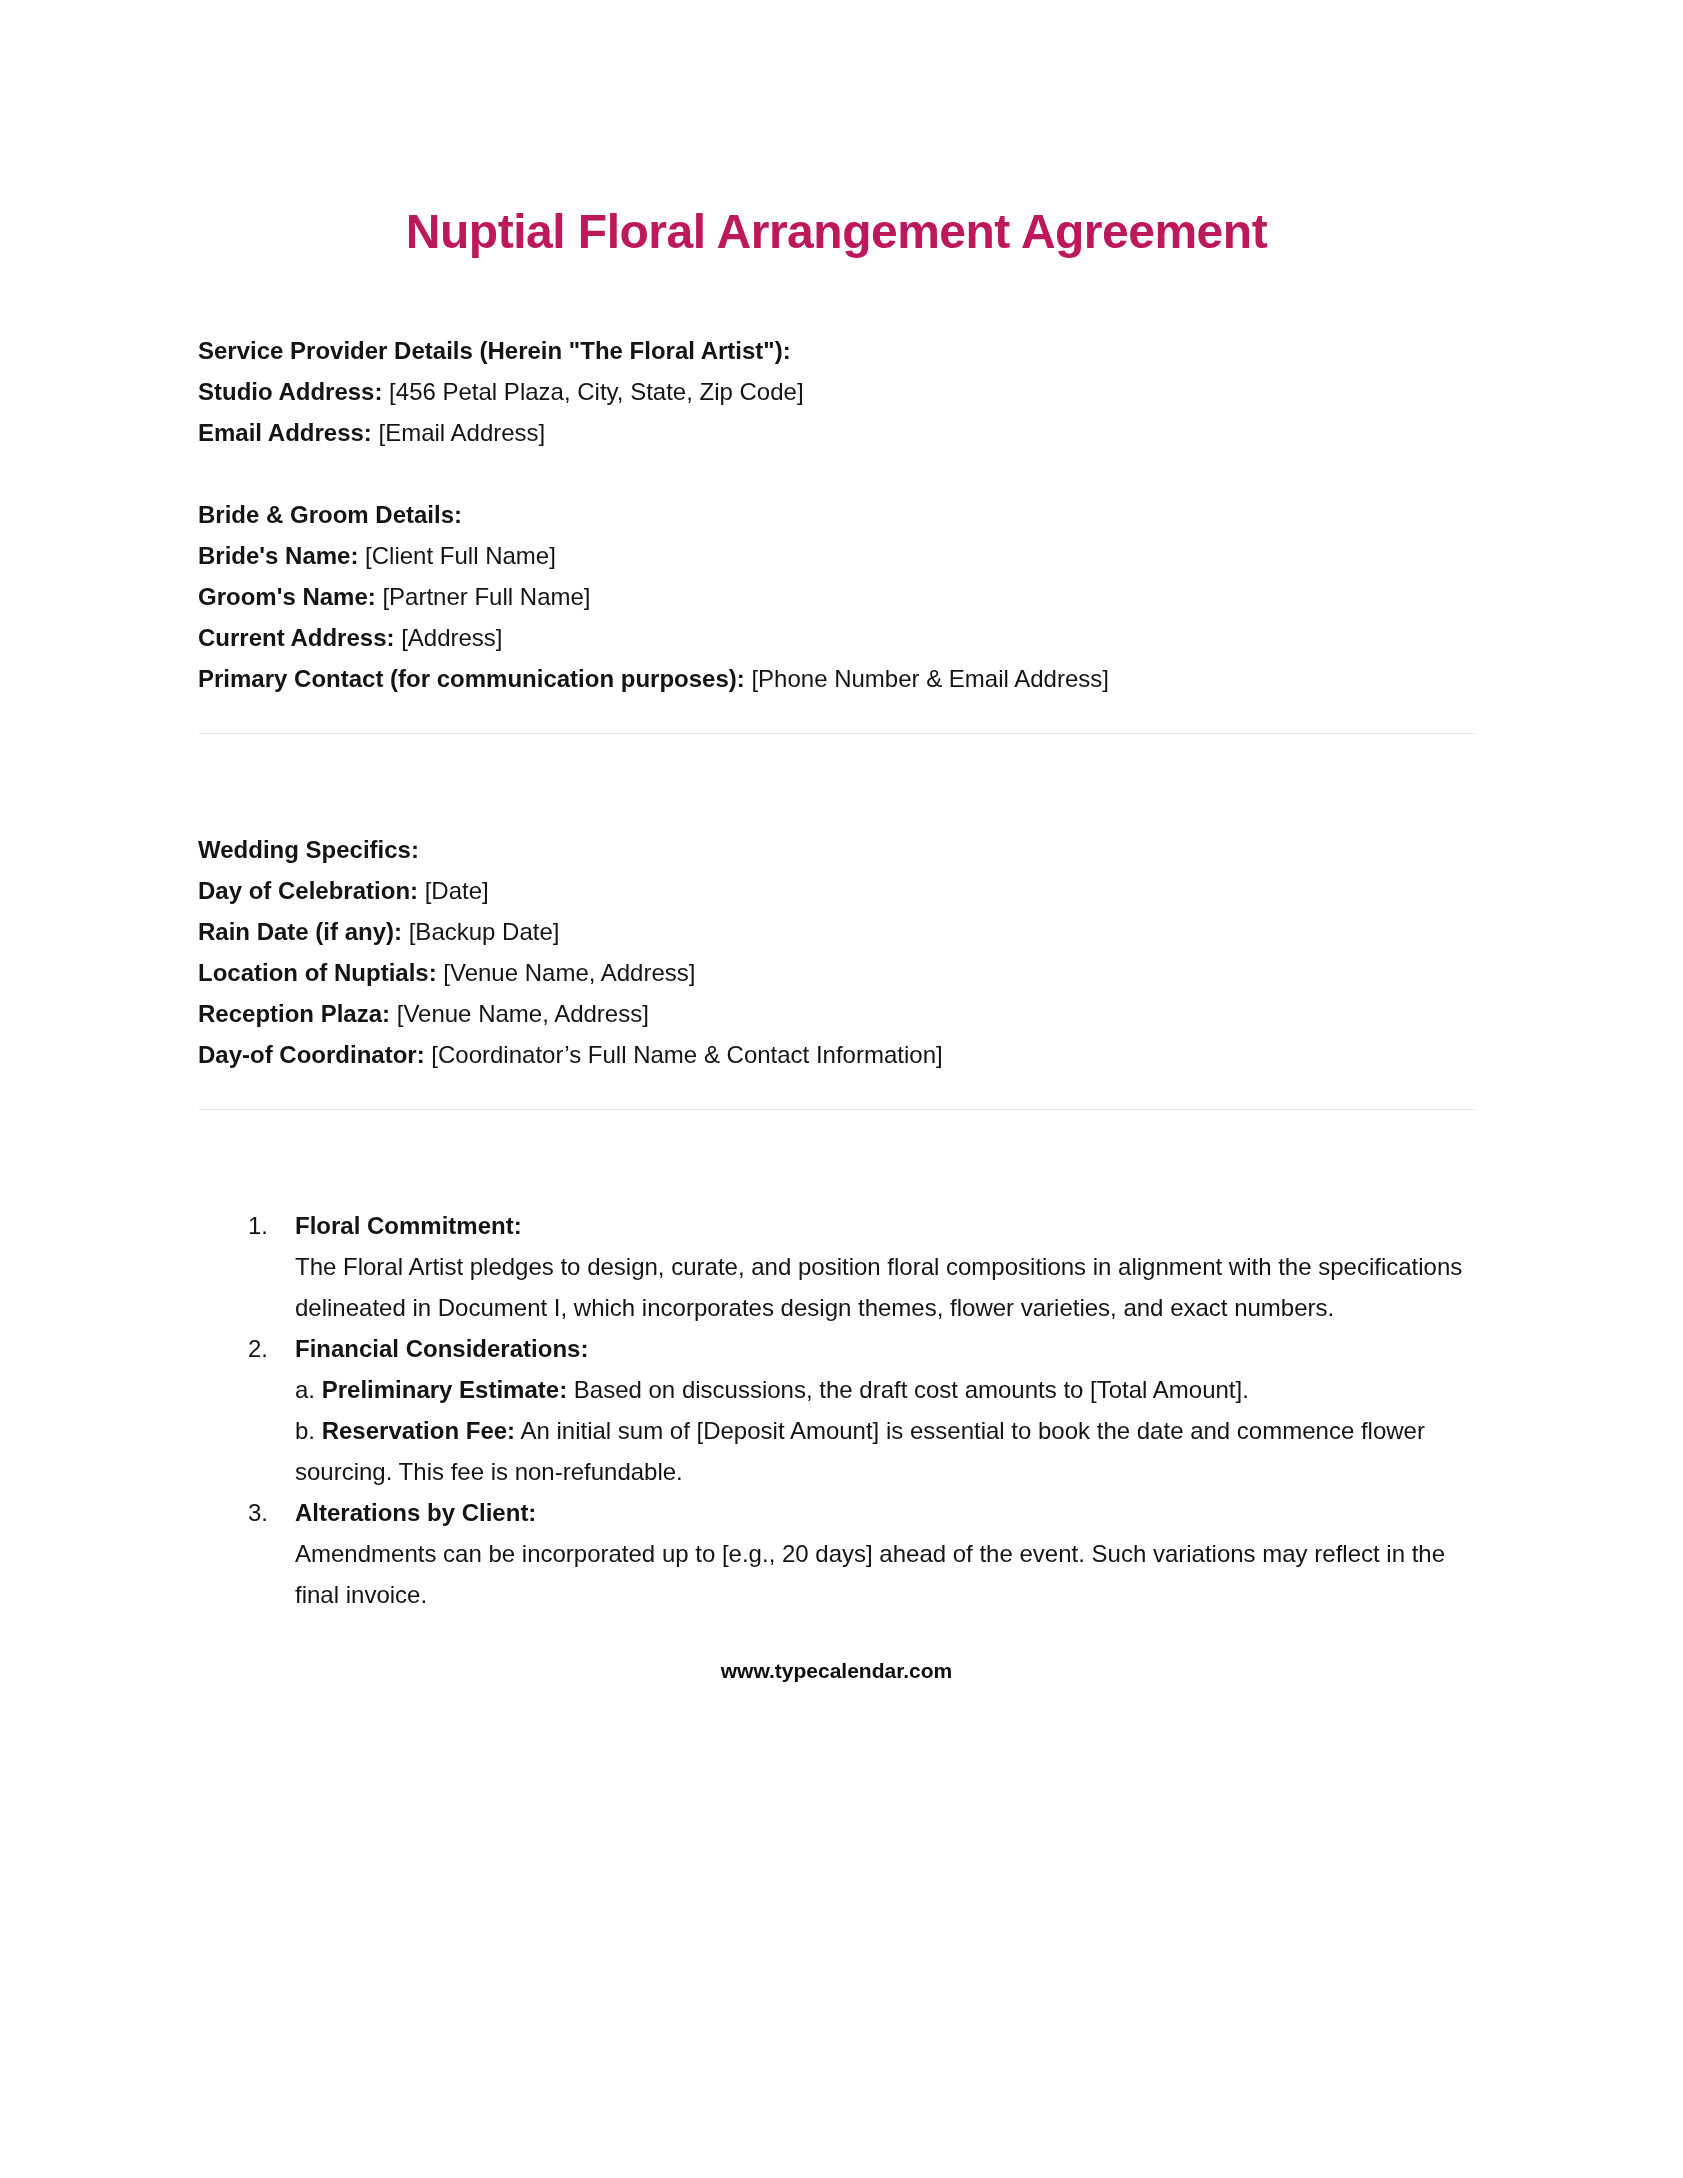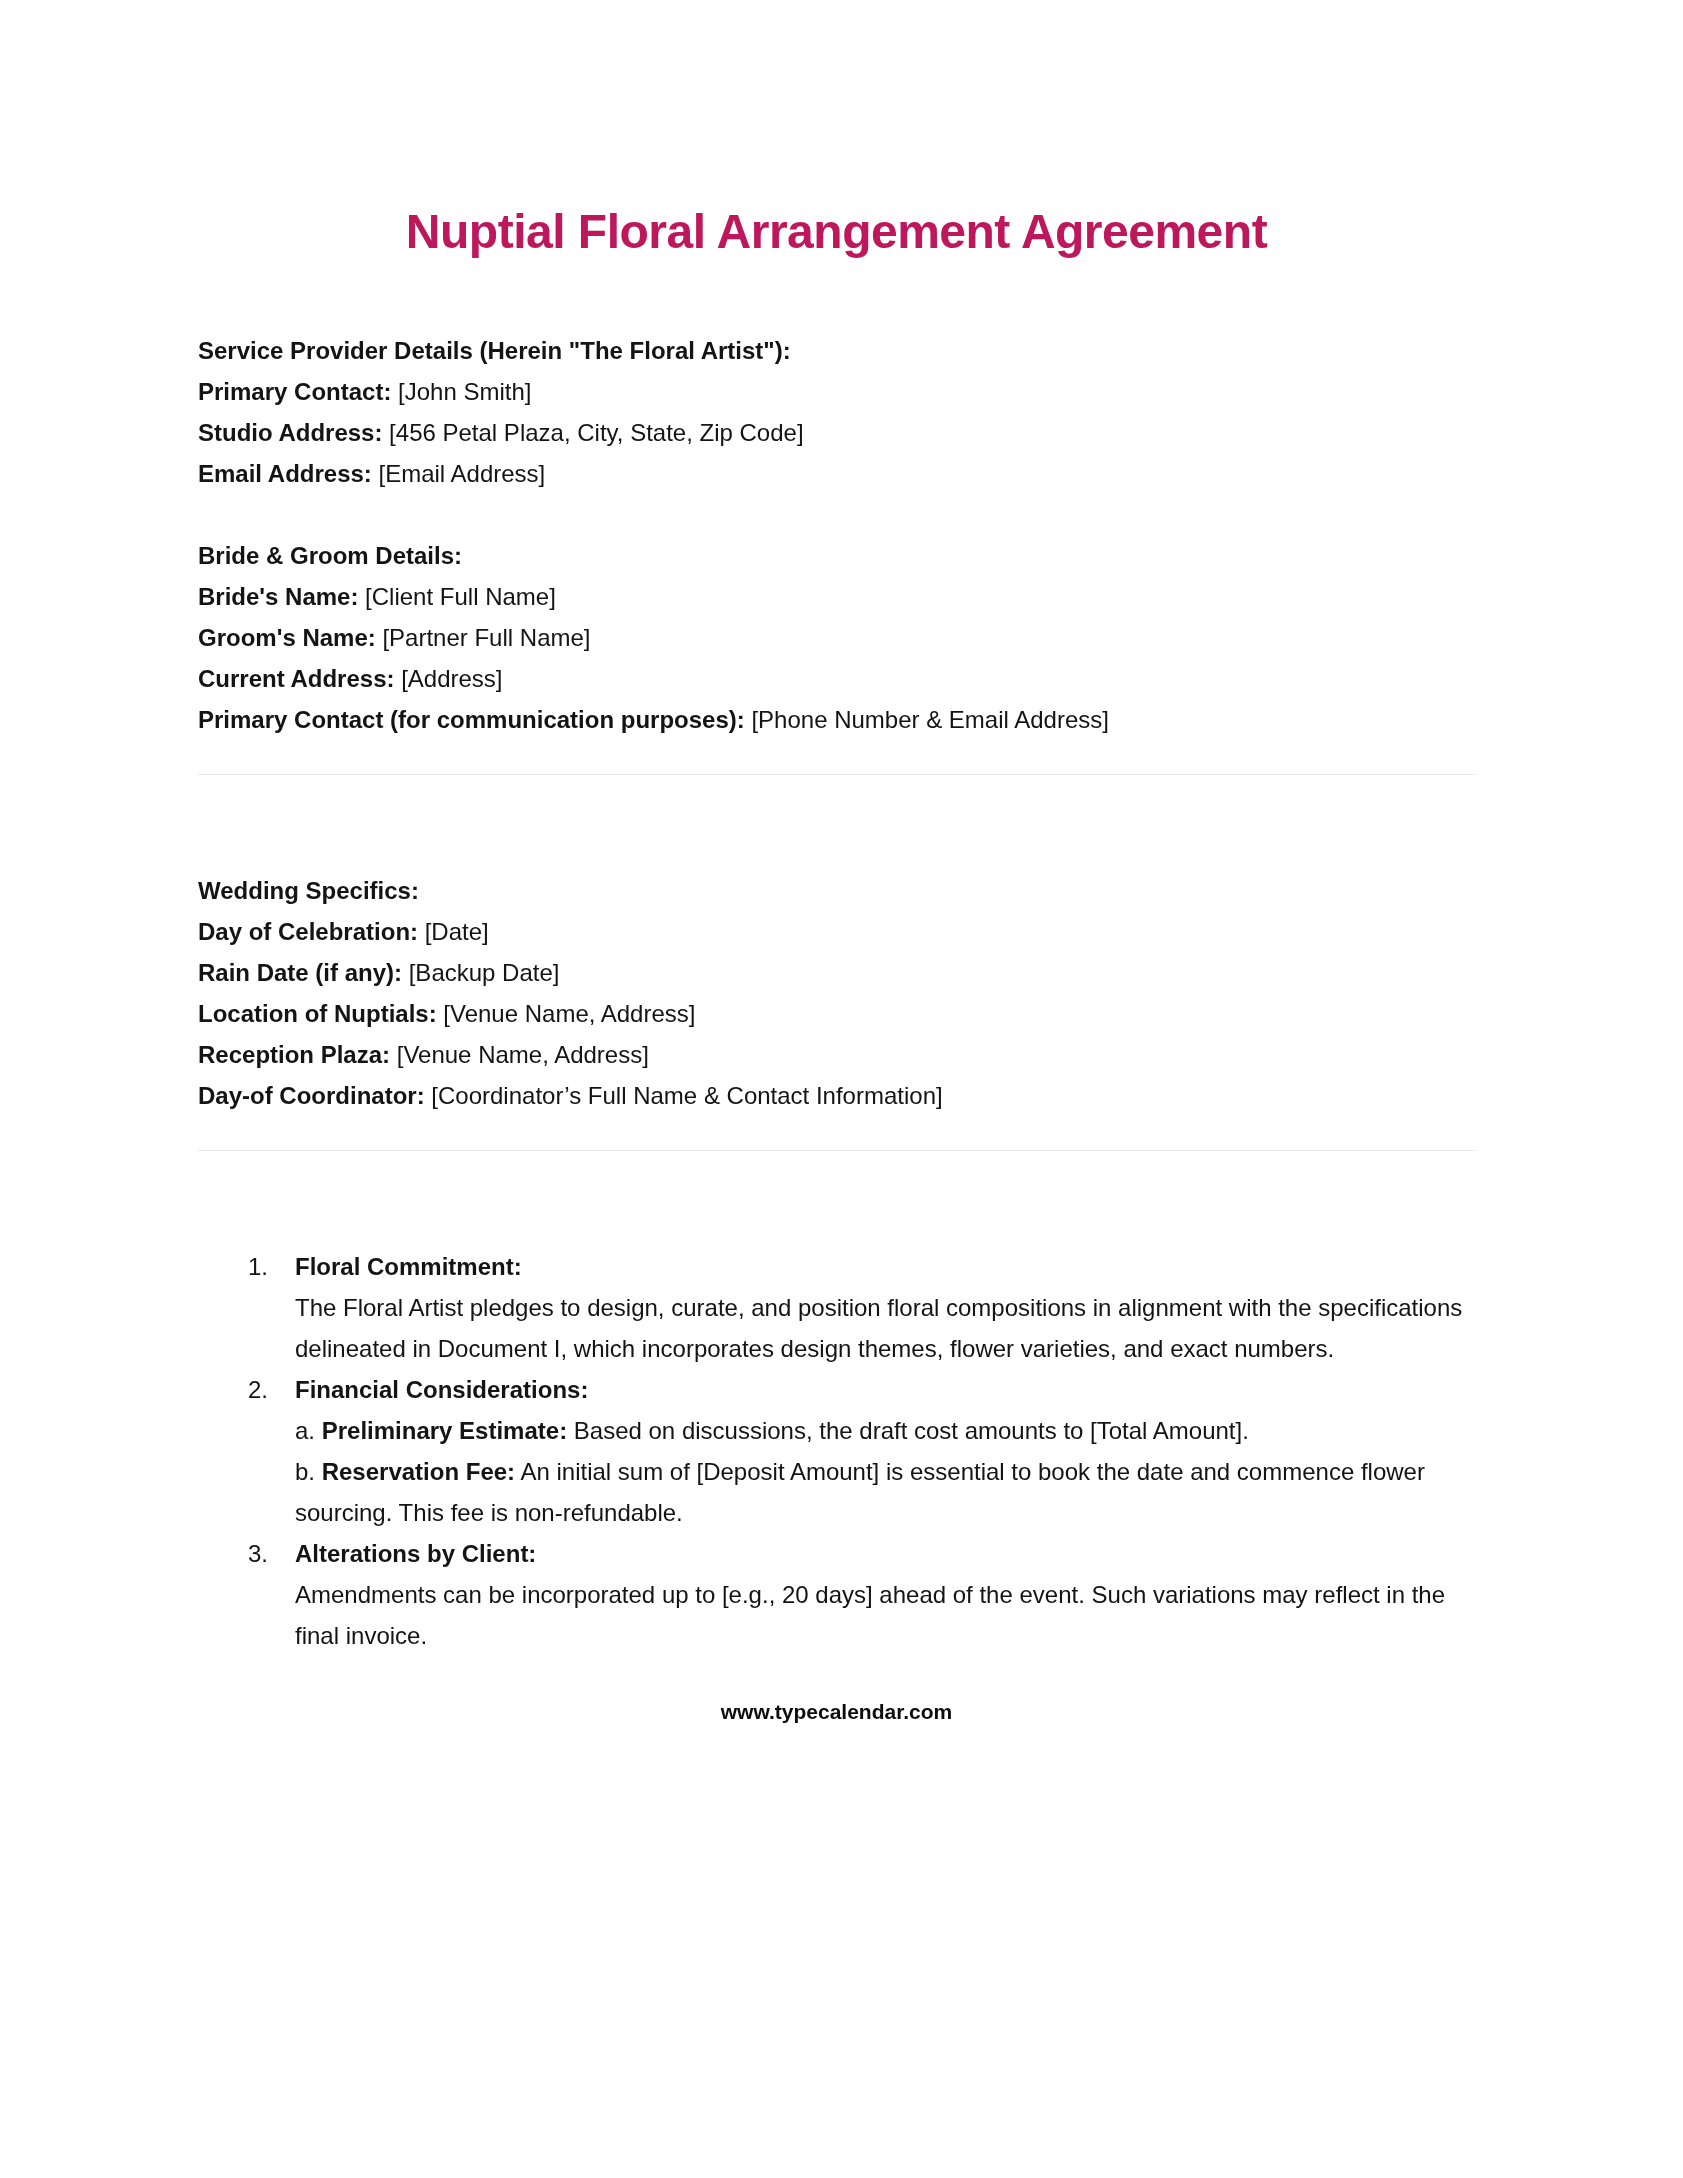--- a/index.html
+++ b/index.html
@@ -63,23 +63,20 @@
 </head>
 <body>
 
 <div class="page">
 
   <h1 class="title">Nuptial Floral Arrangement Agreement</h1>
 
   <section>
     <div class="line">
       <span class="b">Service Provider Details (Herein "The Floral Artist"):</span>
-    </div>
-    <div class="line">
-      <span class="b">Primary Contact:</span><span> [John Smith]</span>
     </div>
     <div class="line">
       <span class="b">Studio Address:</span><span> [456 Petal Plaza, City, State, Zip Code]</span>
     </div>
     <div class="line">
       <span class="b">Email Address:</span><span> [Email Address]</span>
     </div>
   </section>
 
   <div class="spacer"></div>

